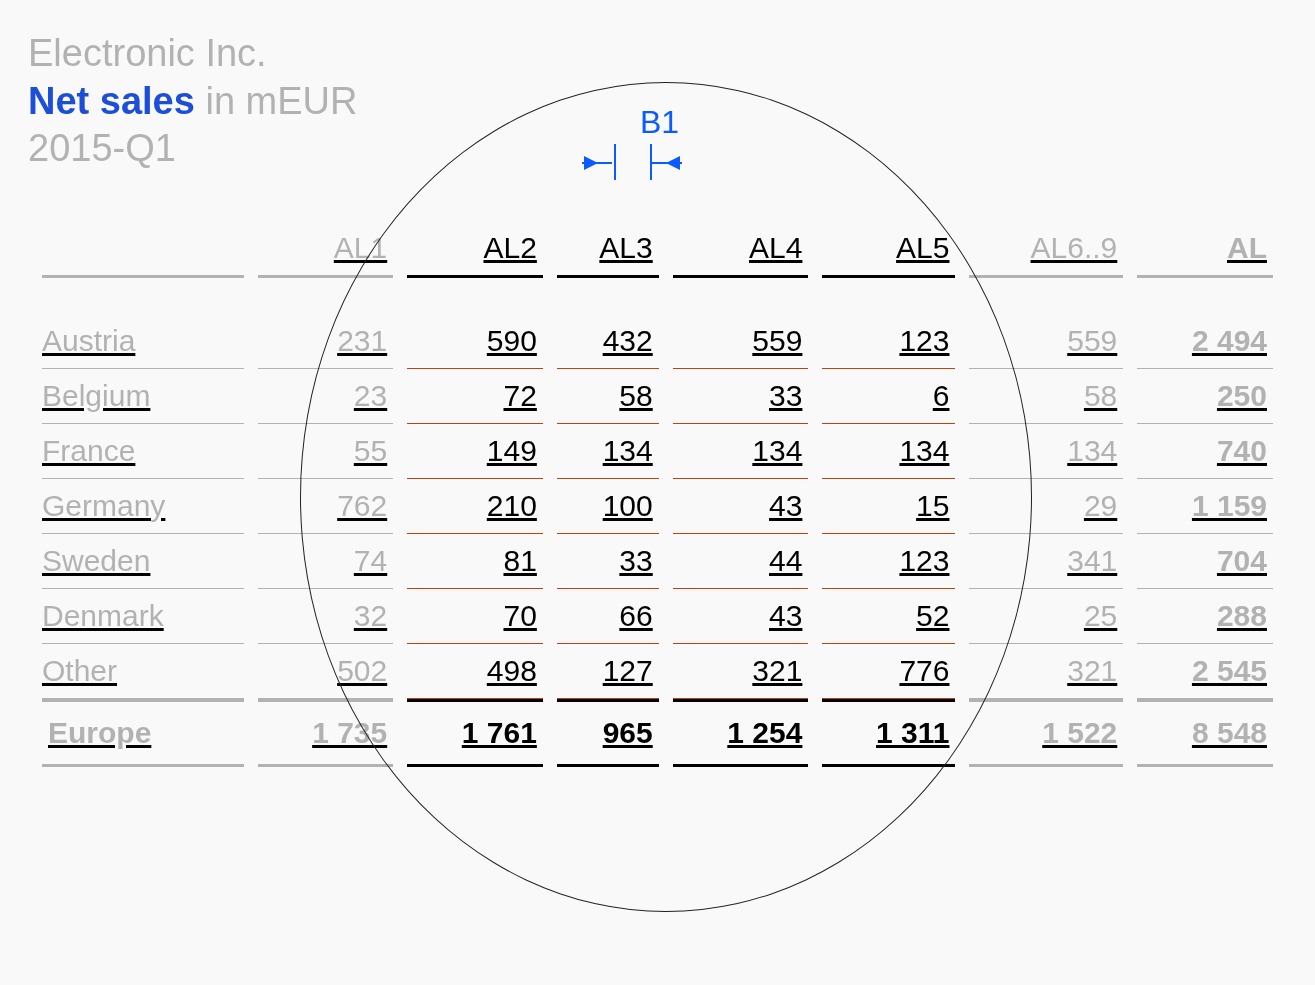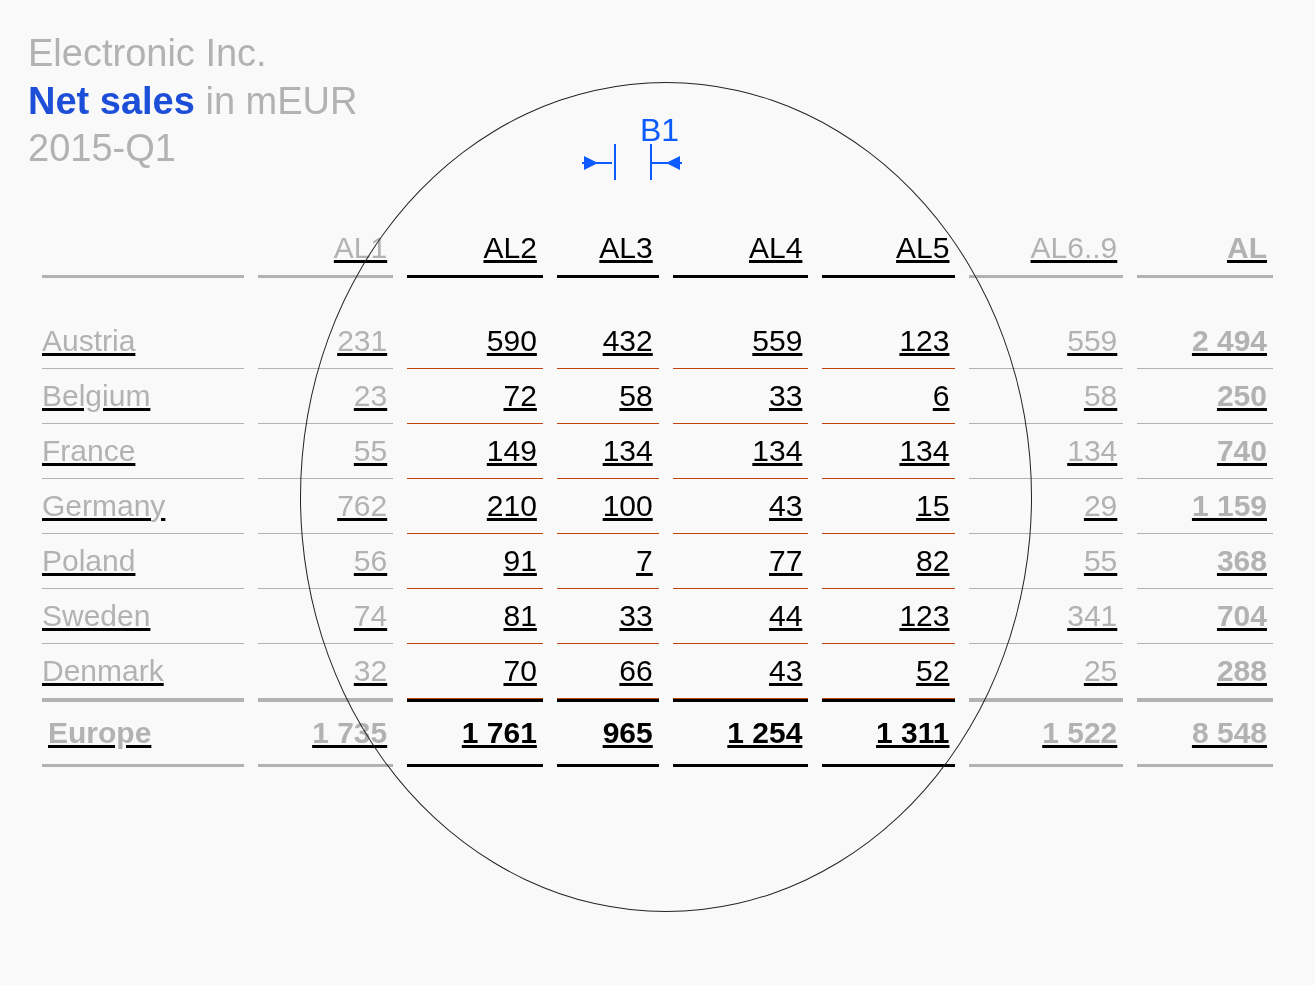--- a/index.html
+++ b/index.html
@@ -102,21 +102,21 @@
       position: absolute;
       left: 608px;
       top: 100px;
       pointer-events: none;
     }
     .b1-label {
       color: #0d5bff;
       font-size: 32px;
       position: absolute;
       left: 32px;
-      top: 12px;
+      top: 4px;
     }
     .b1-vline {
       position: absolute;
       width: 1.5px;
       height: 36px;
       background: #0d5bff;
       top: 44px;
     }
     .b1-vline.l { left: 6px; }
     .b1-vline.r { left: 42px; }
@@ -221,48 +221,48 @@
           <td class="row-label">Germany</td>
           <td>762</td>
           <td class="focus">210</td>
           <td class="focus">100</td>
           <td class="focus">43</td>
           <td class="focus">15</td>
           <td>29</td>
           <td class="tot-col">1 159</td>
         </tr>
         <tr>
-          <td class="row-label">Poland</td>
-          <td>56</td>
-          <td class="focus">91</td>
-          <td class="focus">7</td>
-          <td class="focus">77</td>
-          <td class="focus">82</td>
-          <td>55</td>
-          <td class="tot-col">368</td>
-        </tr>
-        <tr>
           <td class="row-label">Sweden</td>
           <td>74</td>
           <td class="focus">81</td>
           <td class="focus">33</td>
           <td class="focus">44</td>
           <td class="focus">123</td>
           <td>341</td>
           <td class="tot-col">704</td>
         </tr>
         <tr>
           <td class="row-label">Denmark</td>
           <td>32</td>
           <td class="focus">70</td>
           <td class="focus">66</td>
           <td class="focus">43</td>
           <td class="focus">52</td>
           <td>25</td>
           <td class="tot-col">288</td>
+        </tr>
+        <tr>
+          <td class="row-label">Other</td>
+          <td>502</td>
+          <td class="focus">498</td>
+          <td class="focus">127</td>
+          <td class="focus">321</td>
+          <td class="focus">776</td>
+          <td>321</td>
+          <td class="tot-col">2 545</td>
         </tr>
 
         <tr class="totals">
           <td class="row-label">Europe</td>
           <td>1 735</td>
           <td class="focus">1 761</td>
           <td class="focus">965</td>
           <td class="focus">1 254</td>
           <td class="focus">1 311</td>
           <td>1 522</td>

